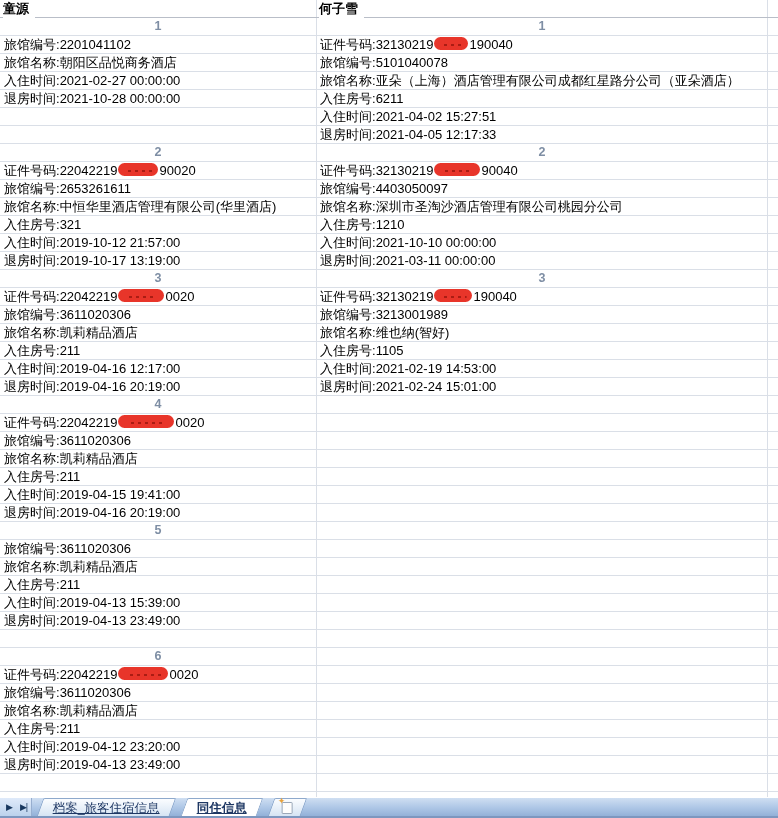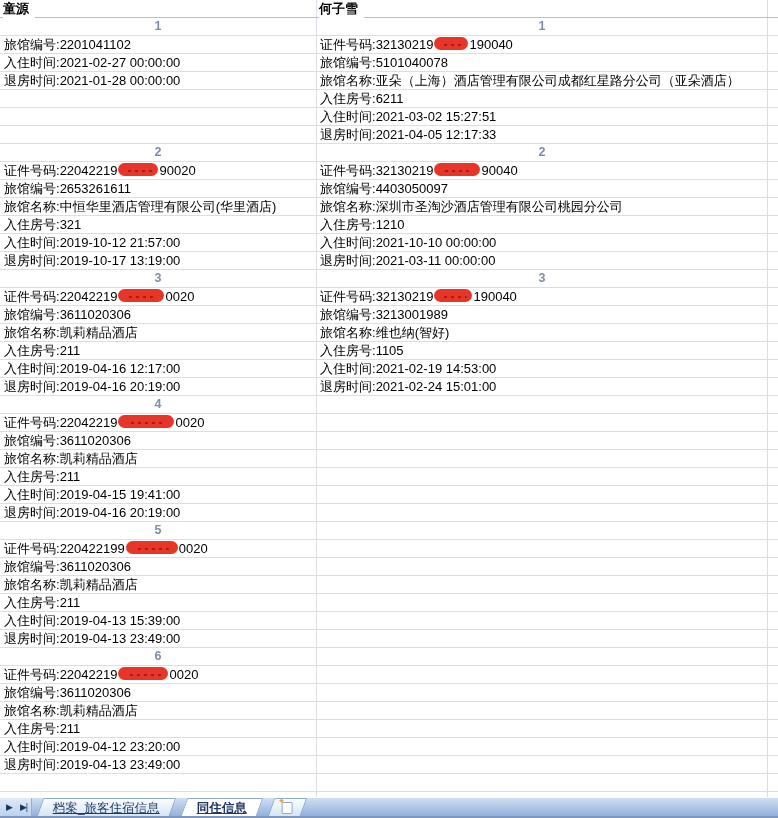--- a/index.html
+++ b/index.html
@@ -87,22 +87,23 @@
   <div class="header-underline"></div>
 
   <div class="hdr left">童源</div>
   <div class="hdr right">何子雪</div>
 
   <div class="col left">
 
     <div class="record">
       <div class="row num">1</div>
       <div class="row"><span>旅馆编号:</span><span>2201041102</span></div>
+      <div class="row"><span>旅馆名称:</span><span>朝阳区品悦商务酒店</span></div>
       <div class="row"><span>入住时间:</span><span>2021-02-27 00:00:00</span></div>
-      <div class="row"><span>退房时间:</span><span>2021-01-28 00:00:00</span></div>
+      <div class="row"><span>退房时间:</span><span>2021-10-28 00:00:00</span></div>
     </div>
 
     <div class="record">
       <div class="row num">2</div>
       <div class="row"><span>证件号码:</span><span>22042219</span><span class="redact" style="width: 40px;"></span><span>90020</span></div>
       <div class="row"><span>旅馆编号:</span><span>2653261611</span></div>
       <div class="row"><span>旅馆名称:</span><span>中恒华里酒店管理有限公司(华里酒店)</span></div>
       <div class="row"><span>入住房号:</span><span>321</span></div>
       <div class="row"><span>入住时间:</span><span>2019-10-12 21:57:00</span></div>
       <div class="row"><span>退房时间:</span><span>2019-10-17 13:19:00</span></div>
@@ -123,21 +124,20 @@
       <div class="row"><span>证件号码:</span><span>22042219</span><span class="redact" style="width: 56px;"></span><span>0020</span></div>
       <div class="row"><span>旅馆编号:</span><span>3611020306</span></div>
       <div class="row"><span>旅馆名称:</span><span>凯莉精品酒店</span></div>
       <div class="row"><span>入住房号:</span><span>211</span></div>
       <div class="row"><span>入住时间:</span><span>2019-04-15 19:41:00</span></div>
       <div class="row"><span>退房时间:</span><span>2019-04-16 20:19:00</span></div>
     </div>
 
     <div class="record">
       <div class="row num">5</div>
-      <div class="row"><span>证件号码:</span><span>220422199</span><span class="redact" style="width: 52px;"></span><span>0020</span></div>
       <div class="row"><span>旅馆编号:</span><span>3611020306</span></div>
       <div class="row"><span>旅馆名称:</span><span>凯莉精品酒店</span></div>
       <div class="row"><span>入住房号:</span><span>211</span></div>
       <div class="row"><span>入住时间:</span><span>2019-04-13 15:39:00</span></div>
       <div class="row"><span>退房时间:</span><span>2019-04-13 23:49:00</span></div>
     </div>
 
     <div class="record">
       <div class="row num">6</div>
       <div class="row"><span>证件号码:</span><span>22042219</span><span class="redact" style="width: 50px;"></span><span>0020</span></div>
@@ -151,21 +151,21 @@
   </div>
 
   <div class="col right">
 
     <div class="record">
       <div class="row num">1</div>
       <div class="row"><span>证件号码:</span><span>32130219</span><span class="redact" style="width: 34px;"></span><span>190040</span></div>
       <div class="row"><span>旅馆编号:</span><span>5101040078</span></div>
       <div class="row"><span>旅馆名称:</span><span>亚朵（上海）酒店管理有限公司成都红星路分公司（亚朵酒店）</span></div>
       <div class="row"><span>入住房号:</span><span>6211</span></div>
-      <div class="row"><span>入住时间:</span><span>2021-03-02 15:27:51</span></div>
+      <div class="row"><span>入住时间:</span><span>2021-04-02 15:27:51</span></div>
       <div class="row"><span>退房时间:</span><span>2021-04-05 12:17:33</span></div>
     </div>
 
     <div class="record">
       <div class="row num">2</div>
       <div class="row"><span>证件号码:</span><span>32130219</span><span class="redact" style="width: 46px;"></span><span>90040</span></div>
       <div class="row"><span>旅馆编号:</span><span>4403050097</span></div>
       <div class="row"><span>旅馆名称:</span><span>深圳市圣淘沙酒店管理有限公司桃园分公司</span></div>
       <div class="row"><span>入住房号:</span><span>1210</span></div>
       <div class="row"><span>入住时间:</span><span>2021-10-10 00:00:00</span></div>

